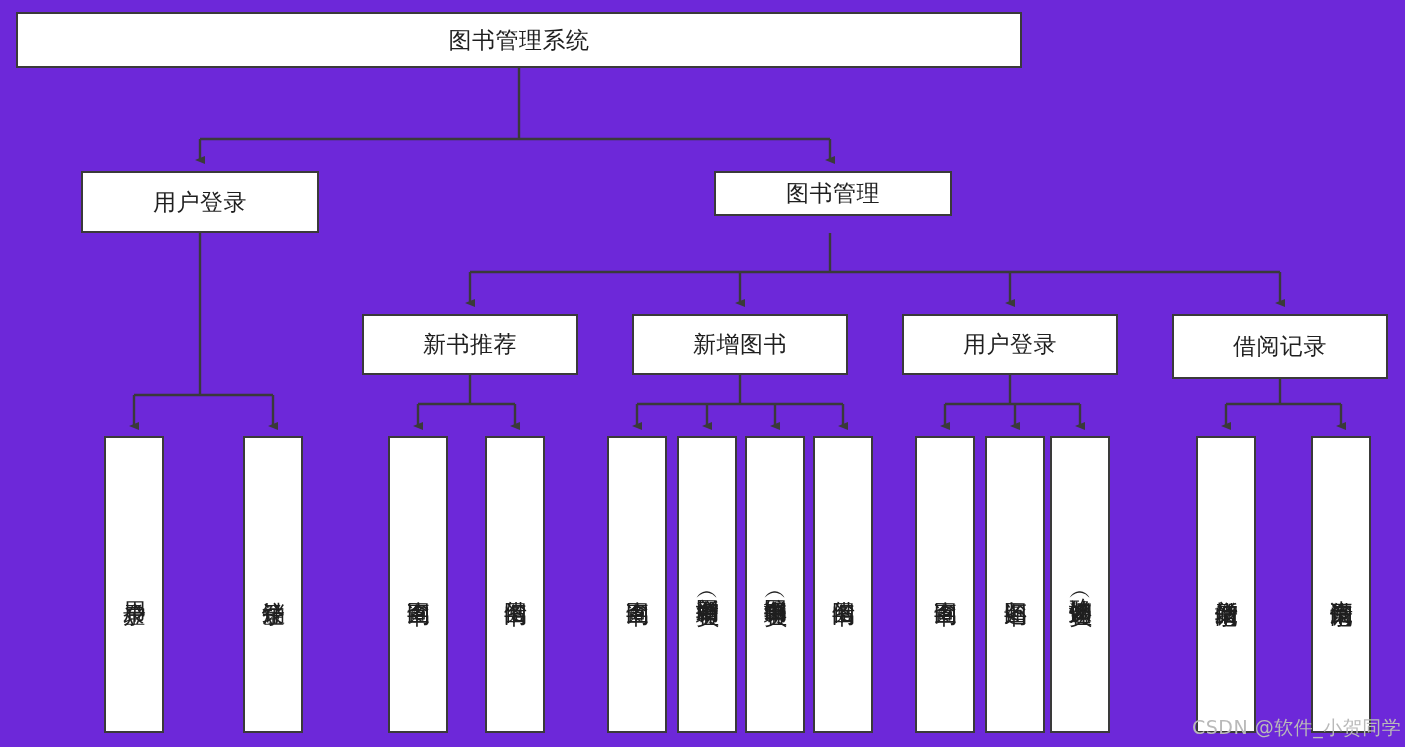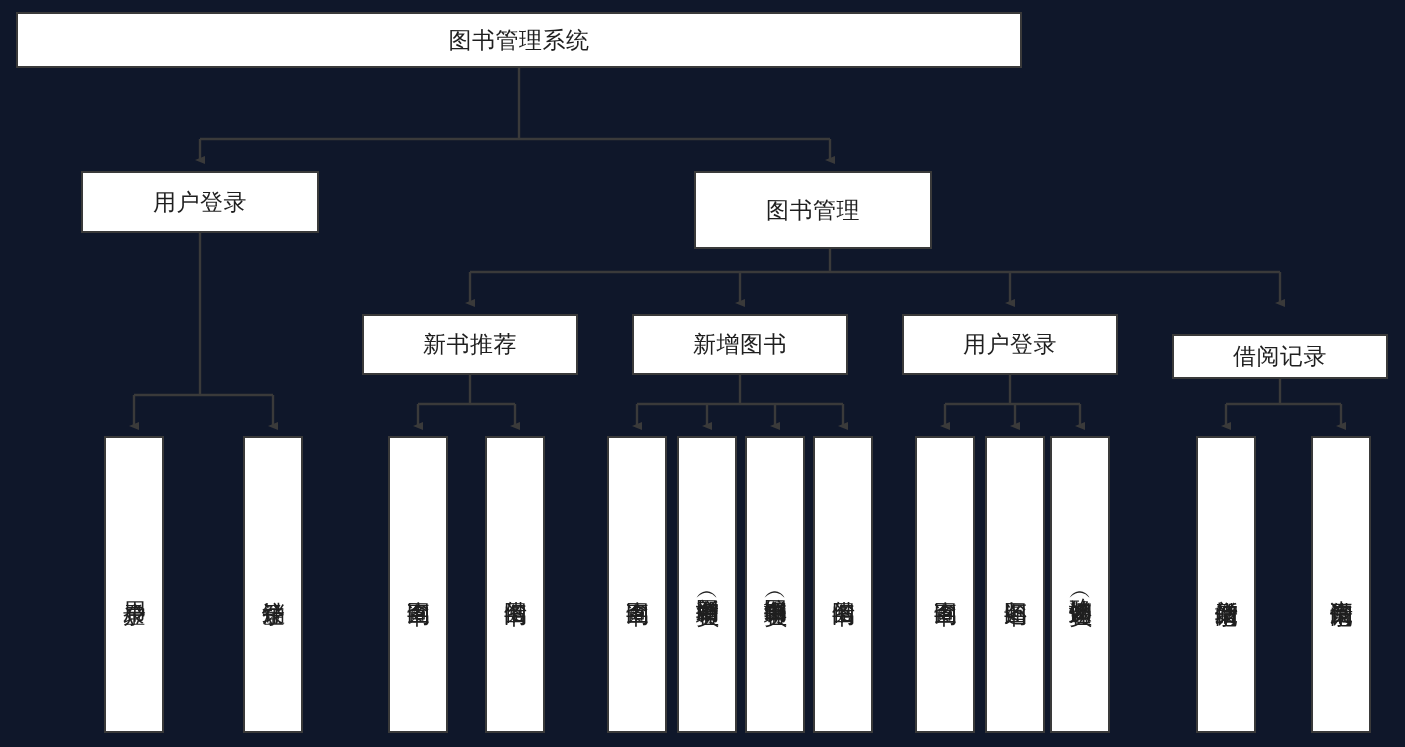--- a/index.html
+++ b/index.html
@@ -7,21 +7,21 @@
     padding: 0;
     background: #ffffff;
   }
   body {
     font-family: "DejaVu Sans", "Liberation Sans", sans-serif;
   }
   #canvas {
     position: relative;
     width: 1405px;
     height: 747px;
-    background: #0f172a;
+    background: #6d28d9;
     overflow: hidden;
   }
   #edges {
     position: absolute;
     left: 0;
     top: 0;
     width: 1405px;
     height: 747px;
   }
   .node {
@@ -116,34 +116,34 @@
     </g>
   </svg>
 
   <div class="node horiz" style="left:16px; top:12px; width:1006px; height:56px;">
     <span>图书管理系统</span>
   </div>
 
   <div class="node horiz" style="left:81px; top:171px; width:238px; height:62px;">
     <span>用户登录</span>
   </div>
-  <div class="node horiz" style="left:694px; top:171px; width:238px; height:78px;">
+  <div class="node horiz" style="left:714px; top:171px; width:238px; height:45px;">
     <span>图书管理</span>
   </div>
 
   <div class="node horiz" style="left:362px; top:314px; width:216px; height:61px;">
     <span>新书推荐</span>
   </div>
   <div class="node horiz" style="left:632px; top:314px; width:216px; height:61px;">
     <span>新增图书</span>
   </div>
   <div class="node horiz" style="left:902px; top:314px; width:216px; height:61px;">
     <span>用户登录</span>
   </div>
-  <div class="node horiz" style="left:1172px; top:314px; width:216px; height:45px;margin-top:20px;">
+  <div class="node horiz" style="left:1172px; top:314px; width:216px; height:65px;">
     <span>借阅记录</span>
   </div>
 
   <div class="node vert" style="left:104px; top:436px; width:60px; height:297px;">
     <span class="vtext">用户登录</span>
   </div>
   <div class="node vert" style="left:243px; top:436px; width:60px; height:297px;">
     <span class="vtext">注销登录</span>
   </div>
   <div class="node vert" style="left:388px; top:436px; width:60px; height:297px;">
@@ -173,14 +173,17 @@
   <div class="node vert" style="left:1050px; top:436px; width:60px; height:297px;">
     <span class="vtext">确认归还（管理员）</span>
   </div>
   <div class="node vert" style="left:1196px; top:436px; width:60px; height:297px;">
     <span class="vtext">新增借阅记录</span>
   </div>
   <div class="node vert" style="left:1311px; top:436px; width:60px; height:297px;">
     <span class="vtext">查询借阅记录</span>
   </div>
 
+  <div class="watermark" style="left:1192px; top:715px;">
+    <span>CSDN @软件_小贺同学</span>
+  </div>
 
 </div>
 
 </body></html>

